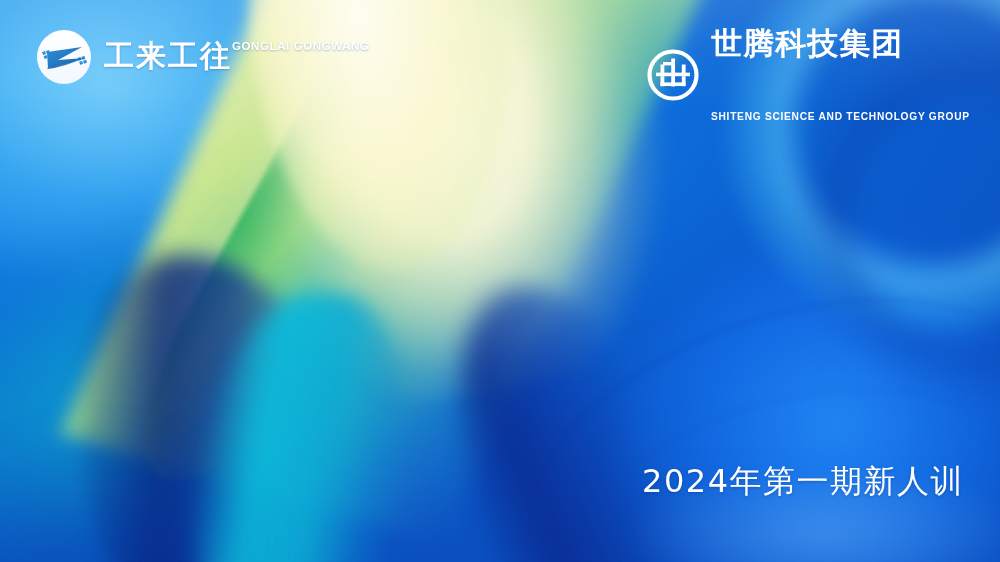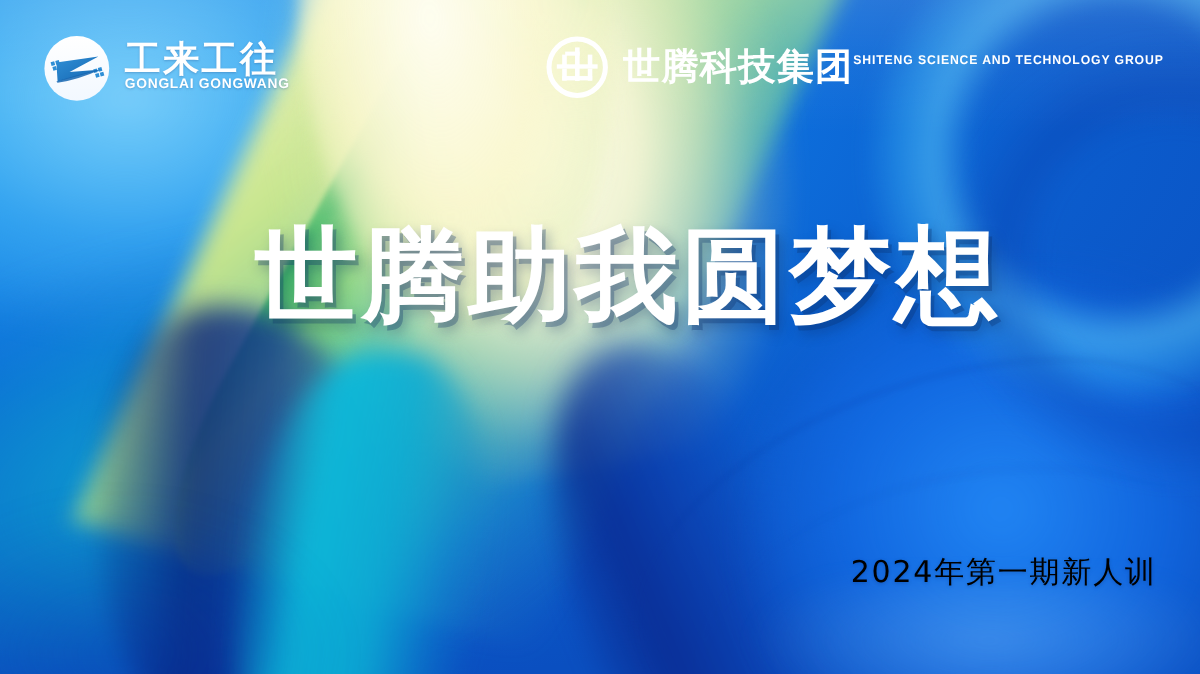--- a/index.html
+++ b/index.html
@@ -161,39 +161,39 @@
     left:0;top:-6%;width:100%;height:26%;
     background:linear-gradient(180deg, rgba(255,255,255,.16) 0%, rgba(255,255,255,.05) 56%, rgba(255,255,255,0) 100%);
   }
 
   
   .logo-left{
     position:absolute;left:34px;top:27px;
     display:flex;align-items:center;gap:10px;
   }
   .gl-mark{width:60px;height:60px;flex:0 0 60px;}
-  .gl-text{display:flex;flex-direction:column;line-height:1;padding-bottom:2px;}
+  .gl-text{display:flex;flex-direction:row;line-height:1;padding-bottom:2px;}
   .gl-cn{
     font-size:30px;font-weight:700;color:#ffffff;
     letter-spacing:2px;
     font-family:"DejaVu Sans","Liberation Sans",sans-serif;
     text-shadow:0 1px 2px rgba(40,80,140,.35);
   }
   .gl-en{
     font-size:11.5px;font-weight:700;color:#ffffff;
     letter-spacing:.6px;margin-top:0;
     text-shadow:0 1px 2px rgba(40,80,140,.35);
   }
 
   .logo-right{
     position:absolute;right:22px;top:28px;
     display:flex;align-items:center;gap:10px;
   }
   .st-mark{width:56px;height:56px;flex:0 0 56px;}
-  .st-text{display:flex;line-height:1;}
+  .st-text{display:flex;flex-direction:column;line-height:1;gap:48px;}
   .st-cn{
     font-size:31px;font-weight:700;color:#ffffff;
     letter-spacing:1px;
     font-family:"DejaVu Sans","Liberation Sans",sans-serif;
   }
   .st-en{
     font-size:10.5px;font-weight:700;color:#ffffff;
     letter-spacing:.75px;margin-top:4px;
     transform:scaleX(.97);transform-origin:left center;
     white-space:nowrap;
@@ -214,23 +214,23 @@
     text-shadow:
       3px 4px 0 rgba(10,45,105,.30),
       5px 7px 11px rgba(8,38,95,.34);
   }
   .tline-1{margin-left:132px;}
   .tline-2{margin-left:212px;margin-top:20px;}
 
   
   .subtitle{
     position:absolute;right:36px;top:460px;
-    color:#000000;
+    color:#ffffff;
     font-family:"DejaVu Sans","Liberation Sans",sans-serif;
-    font-size:25px;
+    font-size:32px;
     font-weight:400;
     letter-spacing:1.5px;
     white-space:nowrap;
     text-shadow:0 1px 3px rgba(8,40,110,.30);
   }
 </style>
 </head>
 <body>
 
 <div class="slide">
@@ -308,18 +308,17 @@
         <rect x="18.0" y="15.0" width="12" height="3.4"></rect>
       </g>
     </svg>
     <div class="st-text">
       <div class="st-cn">世腾科技集团</div>
       <div class="st-en">SHITENG SCIENCE AND TECHNOLOGY GROUP</div>
     </div>
   </div>
 
   <div class="title-block">
-    <div class="tline tline-2">世腾助我圆梦想</div>
   </div>
 
   <div class="subtitle">2024年第一期新人训</div>
 
 </div>
 
 </body></html>

